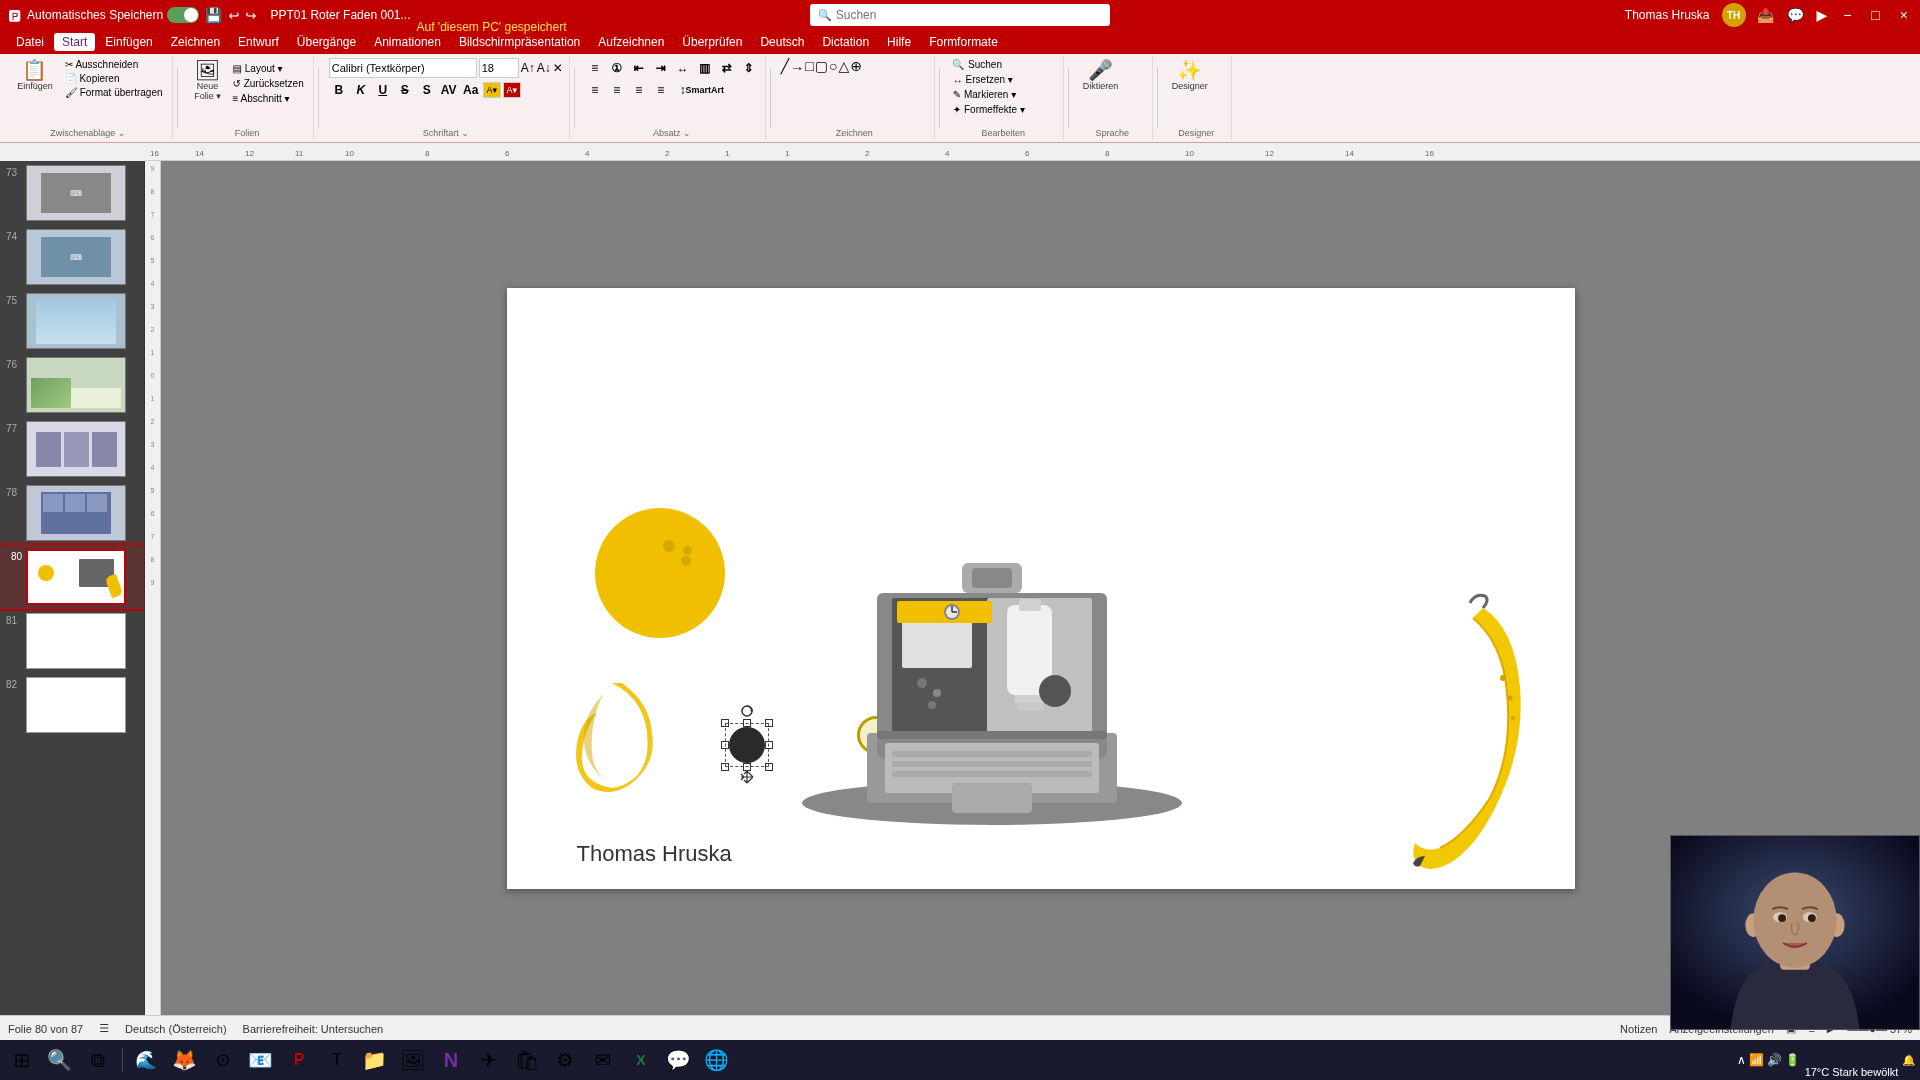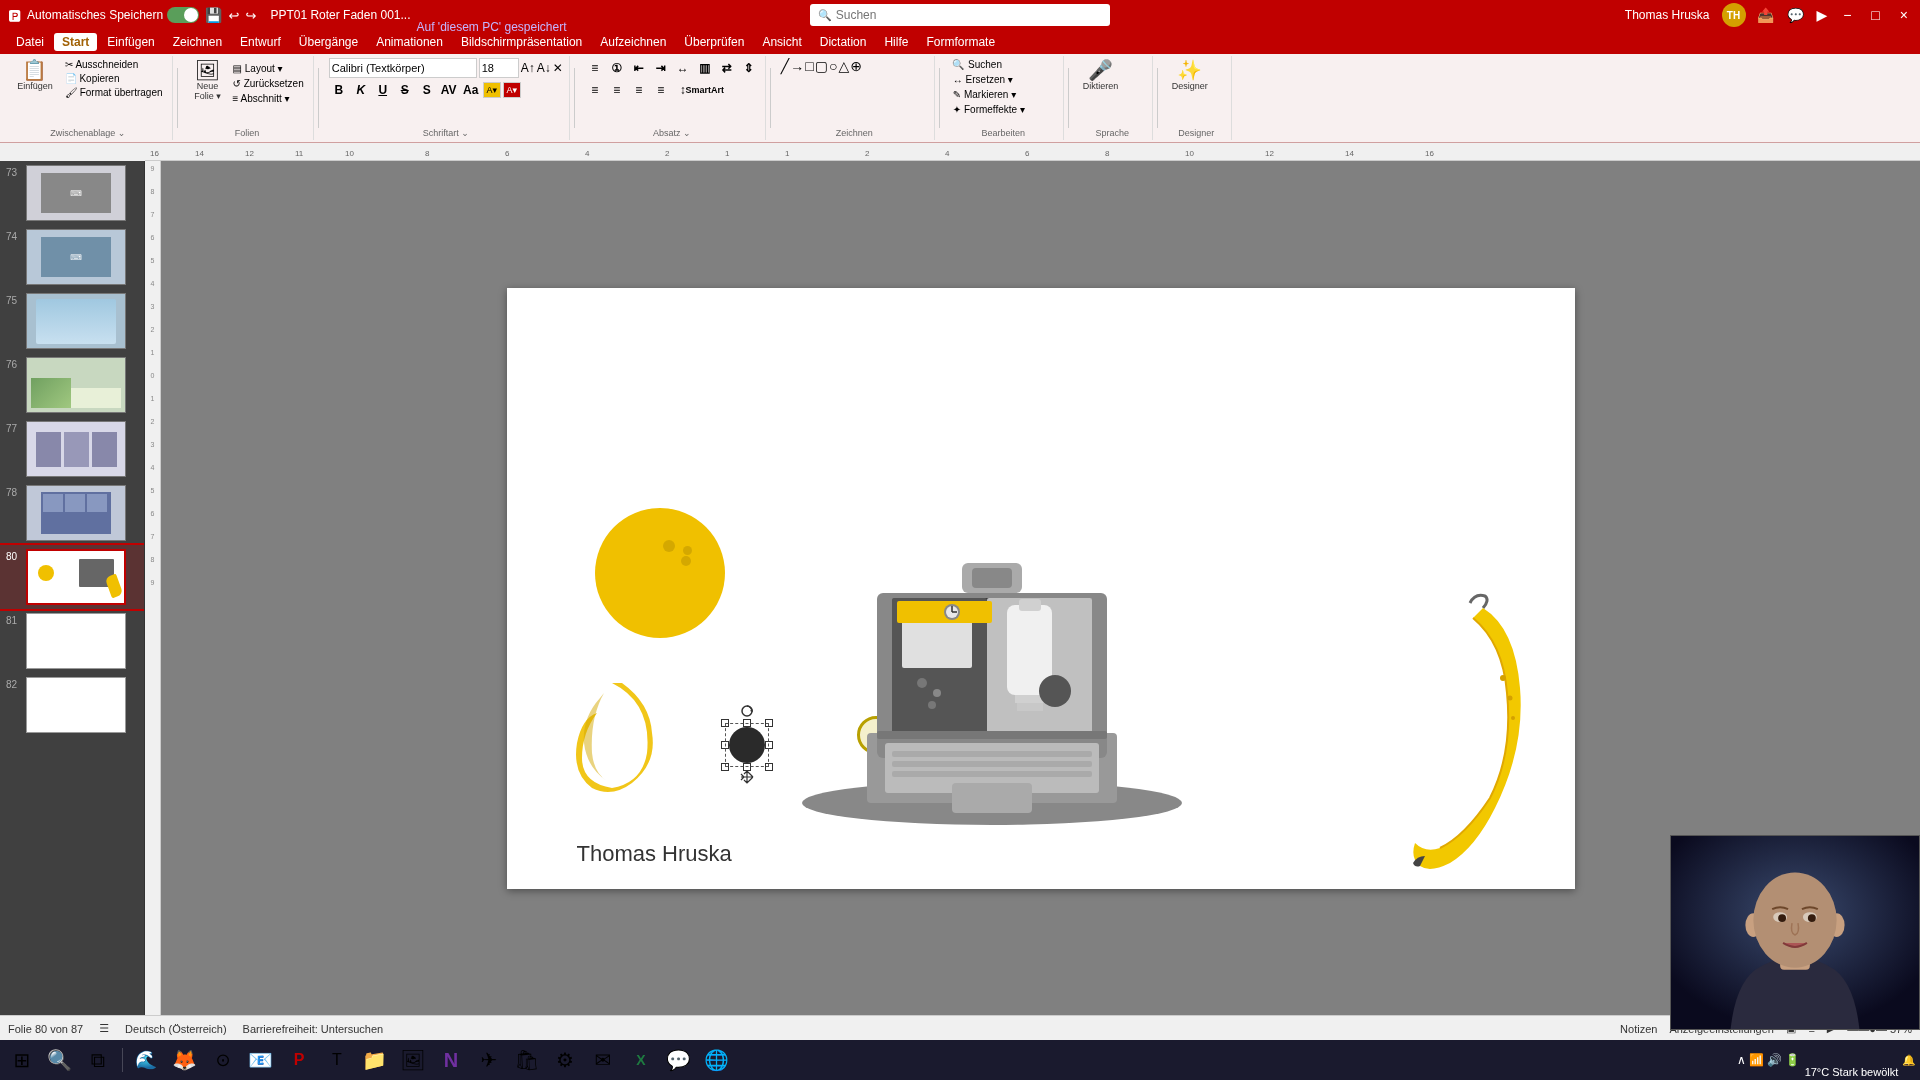--- a/index.html
+++ b/index.html
@@ -11,21 +11,21 @@
     #title-bar-right { display: flex; align-items: center; gap: 12px; font-size: 12px; }
     .autosave-toggle { display: flex; align-items: center; gap: 4px; }
     .toggle-switch { width: 32px; height: 16px; background: #5a9e5a; border-radius: 8px; position: relative; }
     .toggle-knob { width: 14px; height: 14px; background: white; border-radius: 50%; position: absolute; top: 1px; right: 1px; }
     .title-icon { font-size: 14px; }
     .win-btn { cursor: pointer; font-size: 14px; padding: 0 4px; }
 
     
     #menu-bar { height: 24px; background: #c00000; display: flex; align-items: center; padding: 0 8px; color: white; gap: 2px; }
     .menu-item { padding: 2px 8px; font-size: 12px; cursor: pointer; border-radius: 3px; }
-    .menu-item.active { background: white; color: #a16207; font-weight: bold; }
+    .menu-item.active { background: white; color: #701a75; font-weight: normal; }
 
     
     #ribbon { background: #f8f0f0; border-bottom: 1px solid #d0a0a0; display: flex; flex-direction: column; }
     #ribbon-content { display: flex; align-items: stretch; padding: 2px 4px; gap: 0; height: 88px; }
     .ribbon-group { display: flex; flex-direction: column; align-items: flex-start; border-right: 1px solid #ddd; padding: 2px 6px; position: relative; min-width: fit-content; }
     .ribbon-group-label { font-size: 9px; color: #666; position: absolute; bottom: 2px; left: 0; right: 0; text-align: center; }
     .ribbon-group-content { display: flex; align-items: flex-start; gap: 2px; flex: 1; padding-bottom: 12px; }
     .rb-btn { display: flex; flex-direction: column; align-items: center; cursor: pointer; padding: 2px 4px; border-radius: 3px; font-size: 10px; min-width: 40px; }
     .rb-icon { font-size: 20px; line-height: 1; }
     .rb-label { font-size: 9px; color: #333; text-align: center; margin-top: 1px; }
@@ -86,21 +86,21 @@
     <div class="autosave-toggle">
       <span>Automatisches Speichern</span>
       <div class="toggle-switch">
         <div class="toggle-knob"></div>
       </div>
     </div>
     <span style="font-size:14px; cursor:pointer;">💾</span>
     <span style="font-size:13px; cursor:pointer;">↩</span>
     <span style="font-size:13px; cursor:pointer;">↪</span>
     <span style="margin-left:8px;">PPT01 Roter Faden 001...</span>
-    <span style="color:#c4b5fd;margin-top:24px;">Auf 'diesem PC' gespeichert</span>
+    <span style="color:#fde047;margin-top:24px;">Auf 'diesem PC' gespeichert</span>
   </div>
   <div style="position:absolute;left:50%;transform:translateX(-50%);">
     <div style="background:#fff;border-radius:3px;display:flex;align-items:center;padding:0 8px;width:300px;height:22px;">
       <span style="color:#666;margin-right:4px;">🔍</span>
       <input style="border: none; outline: none; flex: 1 1 0%; font-size: 12px;" placeholder="Suchen">
     </div>
   </div>
   <div id="title-bar-right">
     <span>Thomas Hruska</span>
     <div style="width:24px;height:24px;border-radius:50%;background:#d4a000;display:flex;align-items:center;justify-content:center;font-size:10px;font-weight:bold;color:white;">TH</div>
@@ -117,21 +117,21 @@
   <span class="menu-item">Datei</span>
   <span class="menu-item active">Start</span>
   <span class="menu-item">Einfügen</span>
   <span class="menu-item">Zeichnen</span>
   <span class="menu-item">Entwurf</span>
   <span class="menu-item">Übergänge</span>
   <span class="menu-item">Animationen</span>
   <span class="menu-item">Bildschirmpräsentation</span>
   <span class="menu-item">Aufzeichnen</span>
   <span class="menu-item">Überprüfen</span>
-  <span class="menu-item">Ansicht</span>
+  <span class="menu-item">Deutsch</span>
   <span class="menu-item">Dictation</span>
   <span class="menu-item">Hilfe</span>
   <span class="menu-item">Formformate</span>
 </div>
 
 <div id="ribbon">
   <div id="ribbon-content">
 
     <div class="ribbon-group" style="min-width:110px;">
       <div class="ribbon-group-content">
@@ -346,21 +346,21 @@
         <div style="width:70px;height:42px;background:#6070a0;display:flex;flex-wrap:wrap;gap:2px;padding:2px;">
           <div style="width:20px;height:18px;background:#8898c0;"></div>
           <div style="width:20px;height:18px;background:#8898c0;"></div>
           <div style="width:20px;height:18px;background:#8898c0;"></div>
         </div>
       </div>
     </div>
 
 
     <div class="slide-item active" style="outline:2px solid #c00000;background:rgba(200,0,0,0.2);">
-      <span class="slide-number" style="color:#fff;">80</span>
+      <span class="slide-number" style="color:#fff;text-align:right;">80</span>
       <div class="slide-thumb active-slide" style="width:100px;height:56px;background:white;border:2px solid #c00000;position:relative;overflow:hidden;">
 
         <div style="position:absolute;right:10px;top:8px;width:35px;height:28px;background:#666;border-radius:1px;"></div>
 
         <div style="position:absolute;left:10px;top:14px;width:16px;height:16px;border-radius:50%;background:#f0c000;"></div>
 
         <div style="position:absolute;right:4px;bottom:6px;width:12px;height:22px;background:#f0c000;border-radius:6px 2px;transform:rotate(-20deg);"></div>
       </div>
     </div>
 

